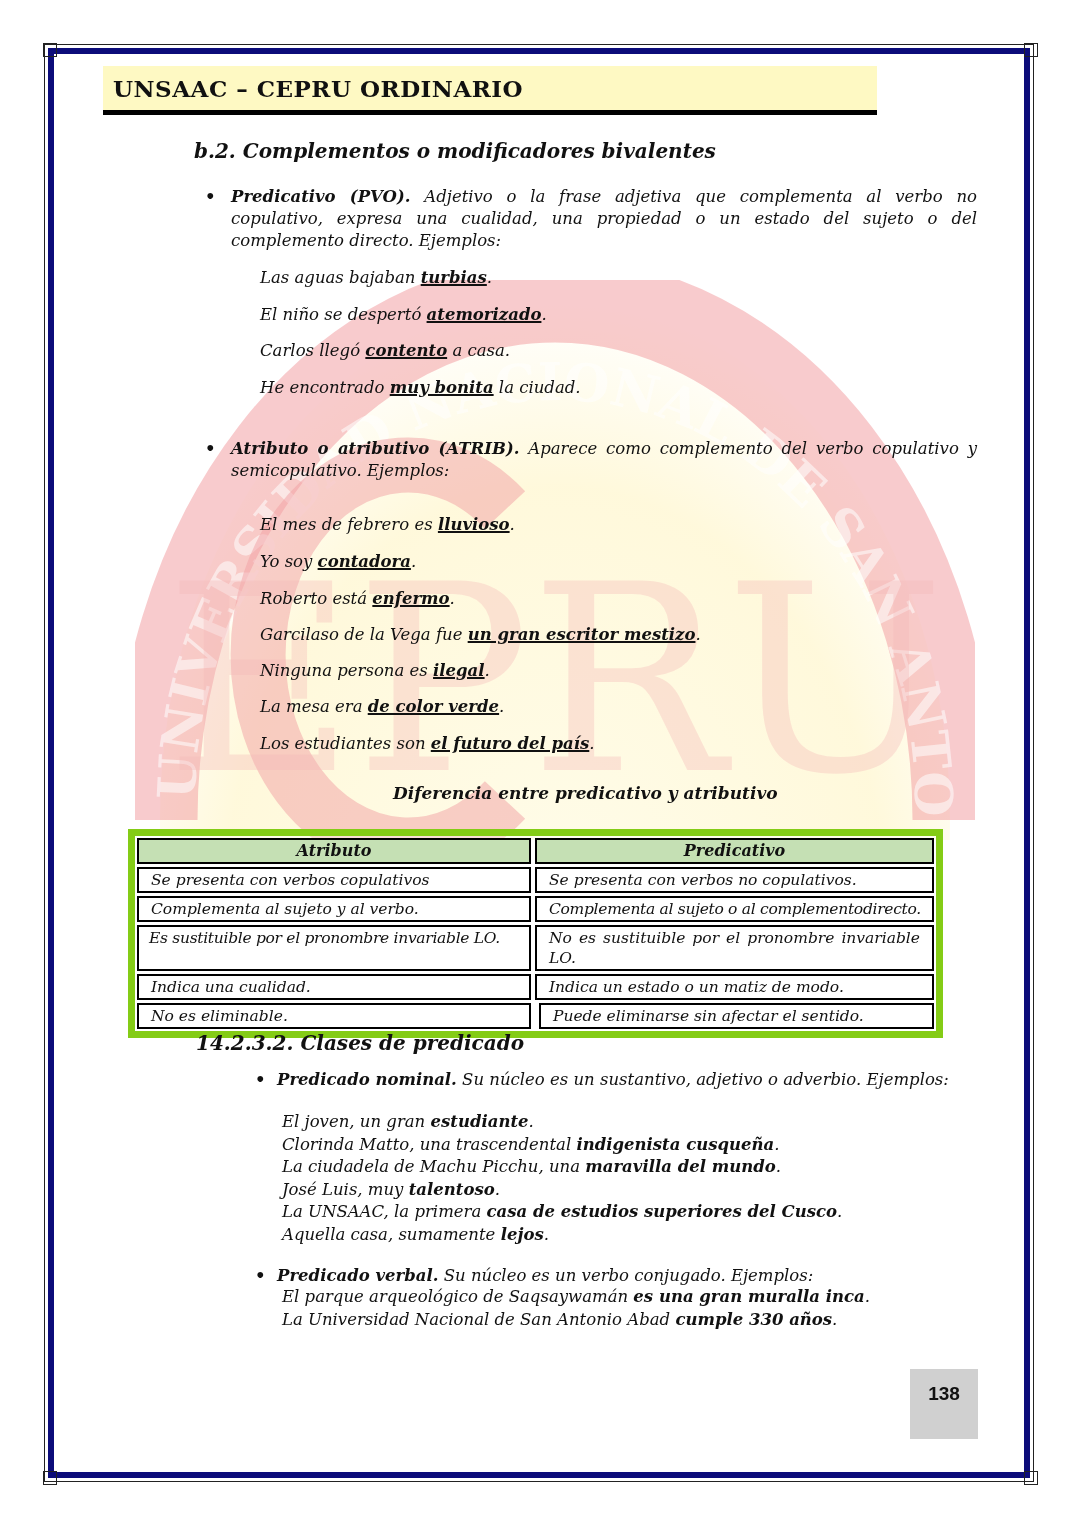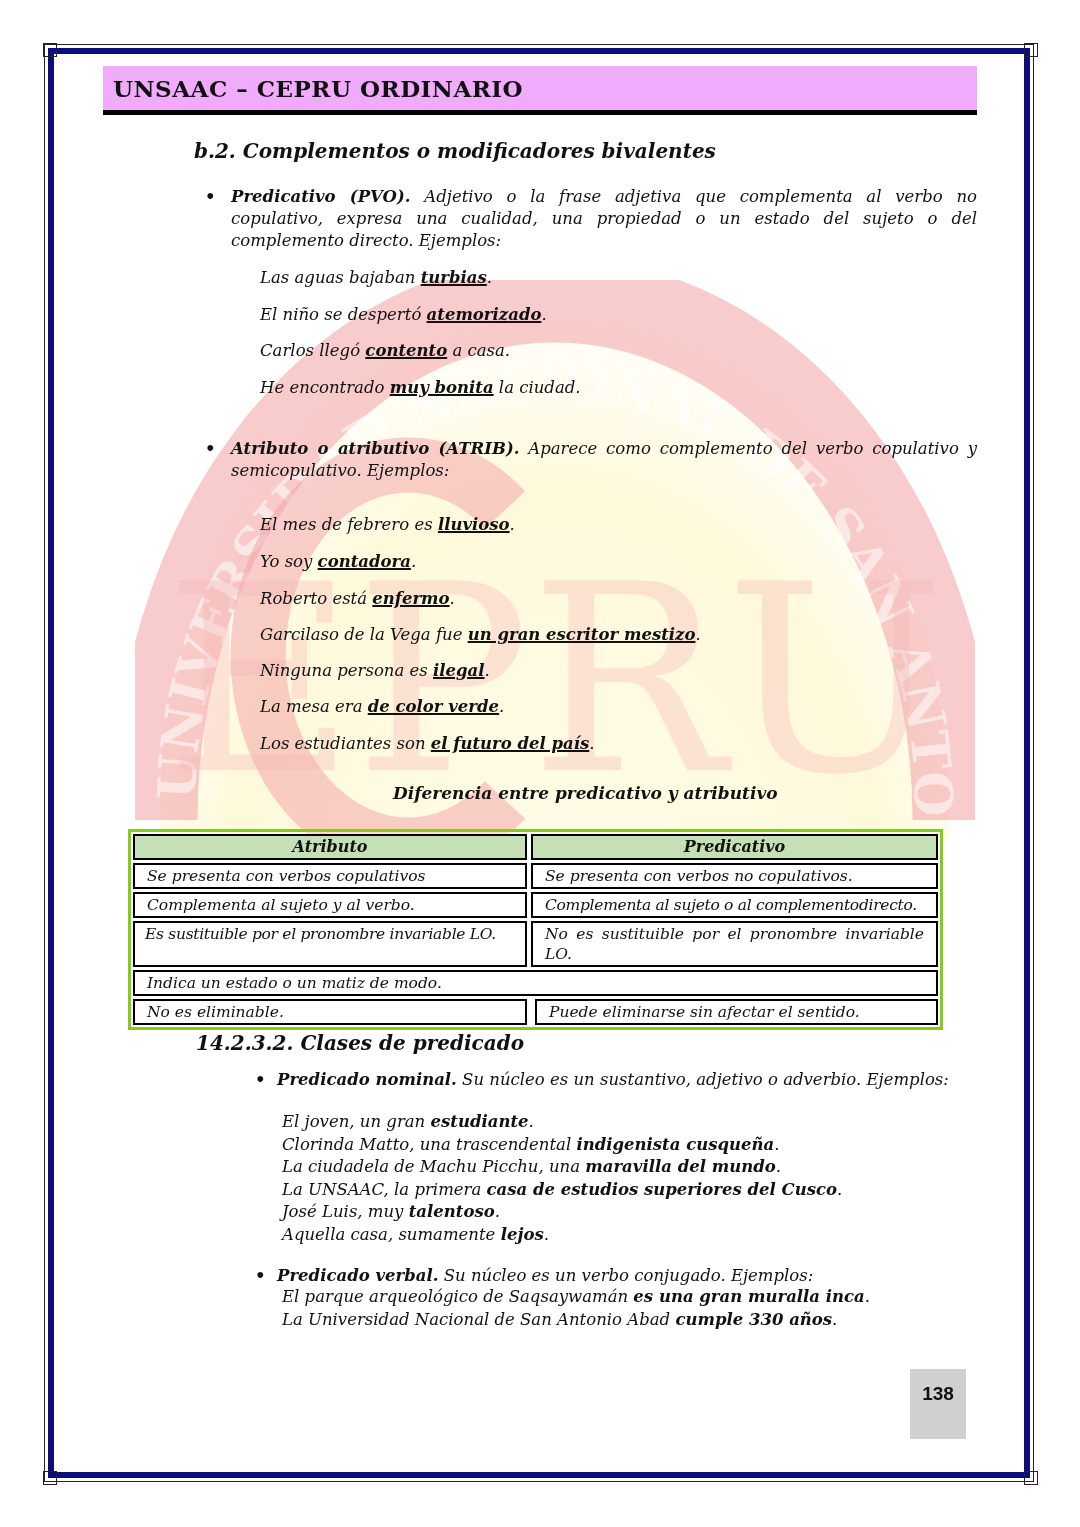--- a/index.html
+++ b/index.html
@@ -24,22 +24,22 @@
   .corner.bl { left: 43px; top: 1471px; }
   .corner.br { left: 1024px; top: 1471px; }
 
   
   .watermark { position: absolute; left: 135px; top: 280px; width: 840px; height: 560px; pointer-events: none; z-index: 0; }
 
   .content { position: absolute; inset: 0; z-index: 1; }
 
   
   .header {
-    position: absolute; left: 103px; top: 66px; width: 874px; height: 44px;
-    background: #f0abfc; border-bottom: 5px solid #000; box-sizing: content-box;
+    position: absolute; left: 103px; top: 66px; width: 774px; height: 44px;
+    background: #fef9c3; border-bottom: 5px solid #000; box-sizing: content-box;
   }
   .header-title {
     position: absolute; left: 10px; top: 9px;
     font-family: "DejaVu Serif", serif; font-weight: 900; font-size: 23px; letter-spacing: 0.5px;
     color: #111;
   }
 
   .h-section {
     position: absolute; font-weight: bold; font-style: italic; font-size: 20px;
   }
@@ -49,39 +49,39 @@
   .bullet-block b { font-weight: bold; }
 
   .ex { position: absolute; left: 260px; font-size: 16.5px; font-style: italic; }
   .ex u { font-weight: bold; text-decoration-thickness: 2px; }
 
   .caption { position: absolute; left: 393px; top: 783px; font-weight: bold; font-style: italic; font-size: 17px; }
 
   
   .tbl {
     position: absolute; left: 128px; top: 829px; width: 815px;
-    border: 3px solid #84cc16; box-sizing: border-box; padding: 2px;
+    border: 7px solid #84cc16; box-sizing: border-box; padding: 2px;
     background: rgba(255,255,255,0.35);
   }
   .tbl-row { display: flex; gap: 4px; margin-bottom: 3px; }
   .tbl-row:last-child { margin-bottom: 0; gap: 8px; }
   .cell {
     flex: 1; border: 2px solid #000; box-sizing: border-box;
     font-style: italic; font-size: 15.5px; padding: 1px 12px; line-height: 20px;
     background: rgba(255,255,255,0.5);
   }
   .cell.left { flex: 0 0 394px; }
   .cell.head { background: #c5e0b4; font-weight: bold; text-align: center; font-size: 16px; }
   .cell.just { text-align: justify; text-align-last: left; }
 
   .plain { position: absolute; font-size: 16.5px; font-style: italic; line-height: 22.5px; }
   .plain b { font-weight: bold; }
 
   .page-num {
-    position: absolute; left: 910px; top: 1369px; width: 56px; height: 70px;
+    position: absolute; left: 910px; top: 1369px; width: 68px; height: 70px;
     background: #d0d0d0; display: flex; align-items: center; justify-content: center;
     font-family: "Liberation Sans", sans-serif; font-weight: bold; font-size: 19px; padding-bottom: 20px; box-sizing: border-box;
   }
 </style>
 </head>
 <body>
 
 <div class="border-outer"></div>
 <div class="border-main"></div>
 <div class="corner tl"></div>
@@ -151,41 +151,42 @@
     </div>
     <div class="tbl-row">
       <div class="cell left">Complementa al sujeto y al verbo.</div>
       <div class="cell" style="padding-right:2px;letter-spacing:-0.3px;">Complementa al sujeto o al complementodirecto.</div>
     </div>
     <div class="tbl-row">
       <div class="cell left" style="padding-left:10px;padding-right:16px;letter-spacing:-0.3px;">Es sustituible por el pronombre invariable LO.</div>
       <div class="cell just">No es sustituible por el pronombre invariable LO.</div>
     </div>
     <div class="tbl-row">
+      <div class="cell left">Indica una cualidad.</div>
       <div class="cell">Indica un estado o un matiz de modo.</div>
     </div>
     <div class="tbl-row">
       <div class="cell left">No es eliminable.</div>
       <div class="cell">Puede eliminarse sin afectar el sentido.</div>
     </div>
   </div>
 
   <div class="h-section" style="left:196px; top:1031px;">14.2.3.2. Clases de predicado</div>
 
   <div class="bullet-block" style="left:255px; width:720px; top:1069px;">
     <span class="dot">•</span>
     <span class="txt" style="margin-left:22px;"><b>Predicado nominal.</b> <span>Su núcleo es un sustantivo, adjetivo o adverbio. Ejemplos:</span></span>
   </div>
 
   <div class="plain" style="left:282px; top:1111px;">
     <div><span>El joven, un gran </span><b>estudiante</b><span>.</span></div>
     <div><span>Clorinda Matto, una trascendental </span><b>indigenista cusqueña</b><span>.</span></div>
     <div><span>La ciudadela de Machu Picchu, una </span><b>maravilla del mundo</b><span>.</span></div>
+    <div><span>José Luis, muy </span><b>talentoso</b><span>.</span></div>
     <div><span>La UNSAAC, la primera </span><b>casa de estudios superiores del Cusco</b><span>.</span></div>
-    <div><span>José Luis, muy </span><b>talentoso</b><span>.</span></div>
     <div><span>Aquella casa, sumamente </span><b>lejos</b><span>.</span></div>
   </div>
 
   <div class="bullet-block" style="left:255px; width:720px; top:1265px;">
     <span class="dot">•</span>
     <span class="txt" style="margin-left:22px;"><b>Predicado verbal.</b> <span>Su núcleo es un verbo conjugado. Ejemplos:</span></span>
   </div>
   <div class="plain" style="left:282px; top:1286px;">
     <div><span>El parque arqueológico de Saqsaywamán </span><b>es una gran muralla inca</b><span>.</span></div>
     <div><span>La Universidad Nacional de San Antonio Abad </span><b>cumple 330 años</b><span>.</span></div>

